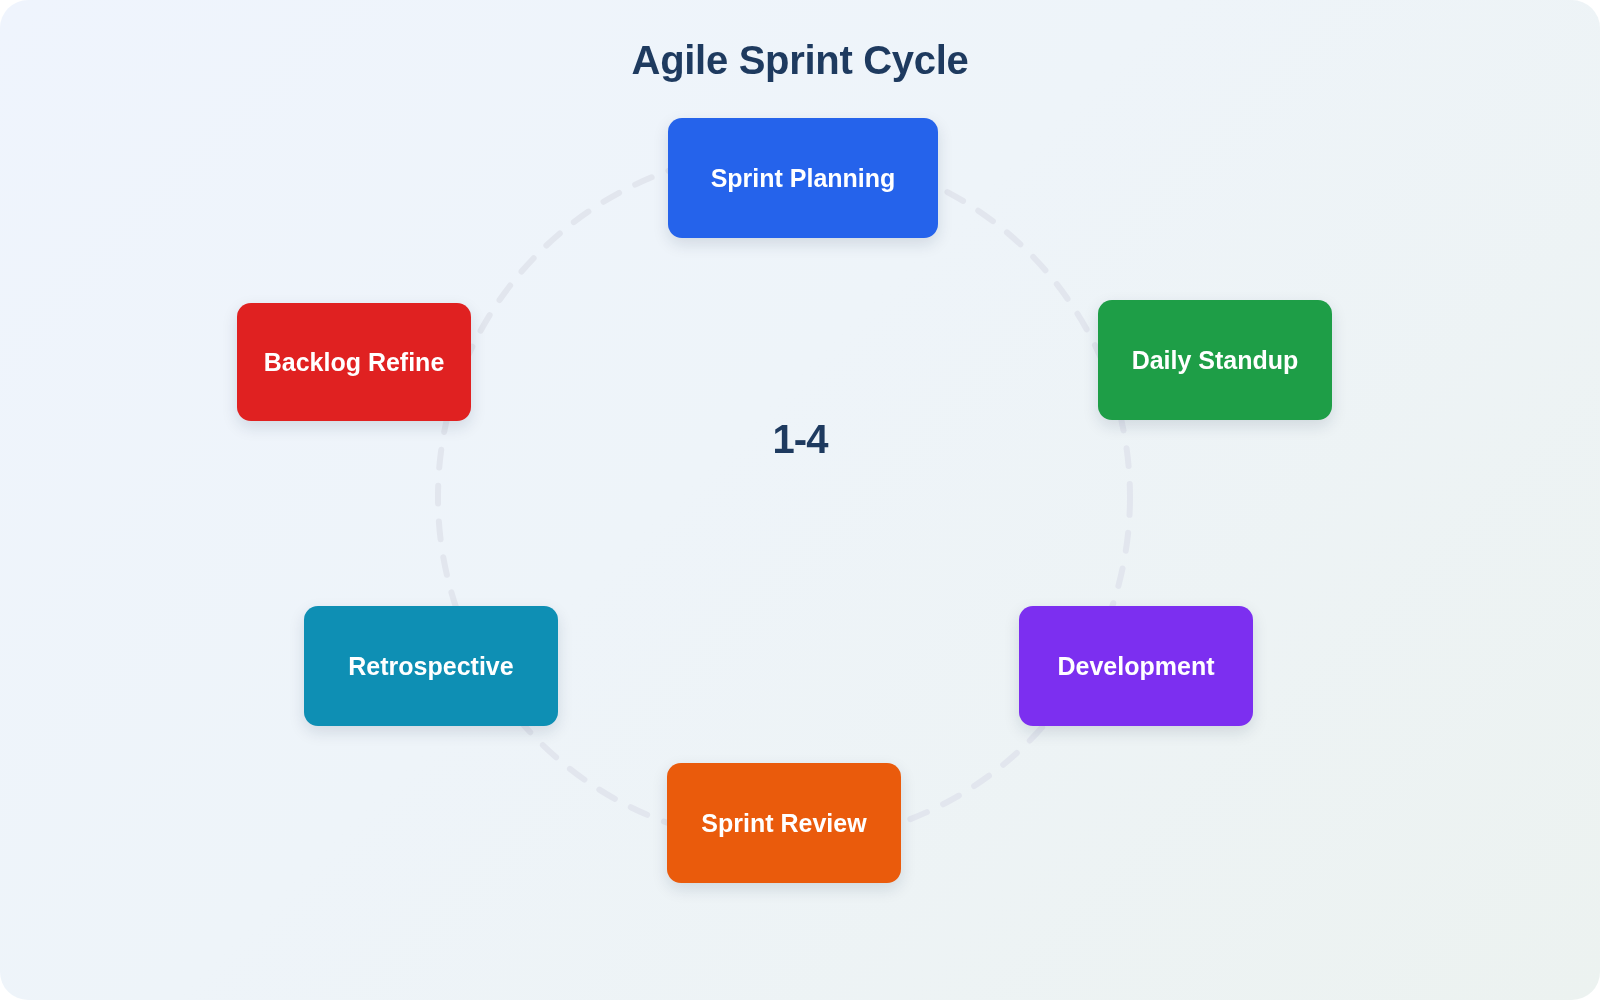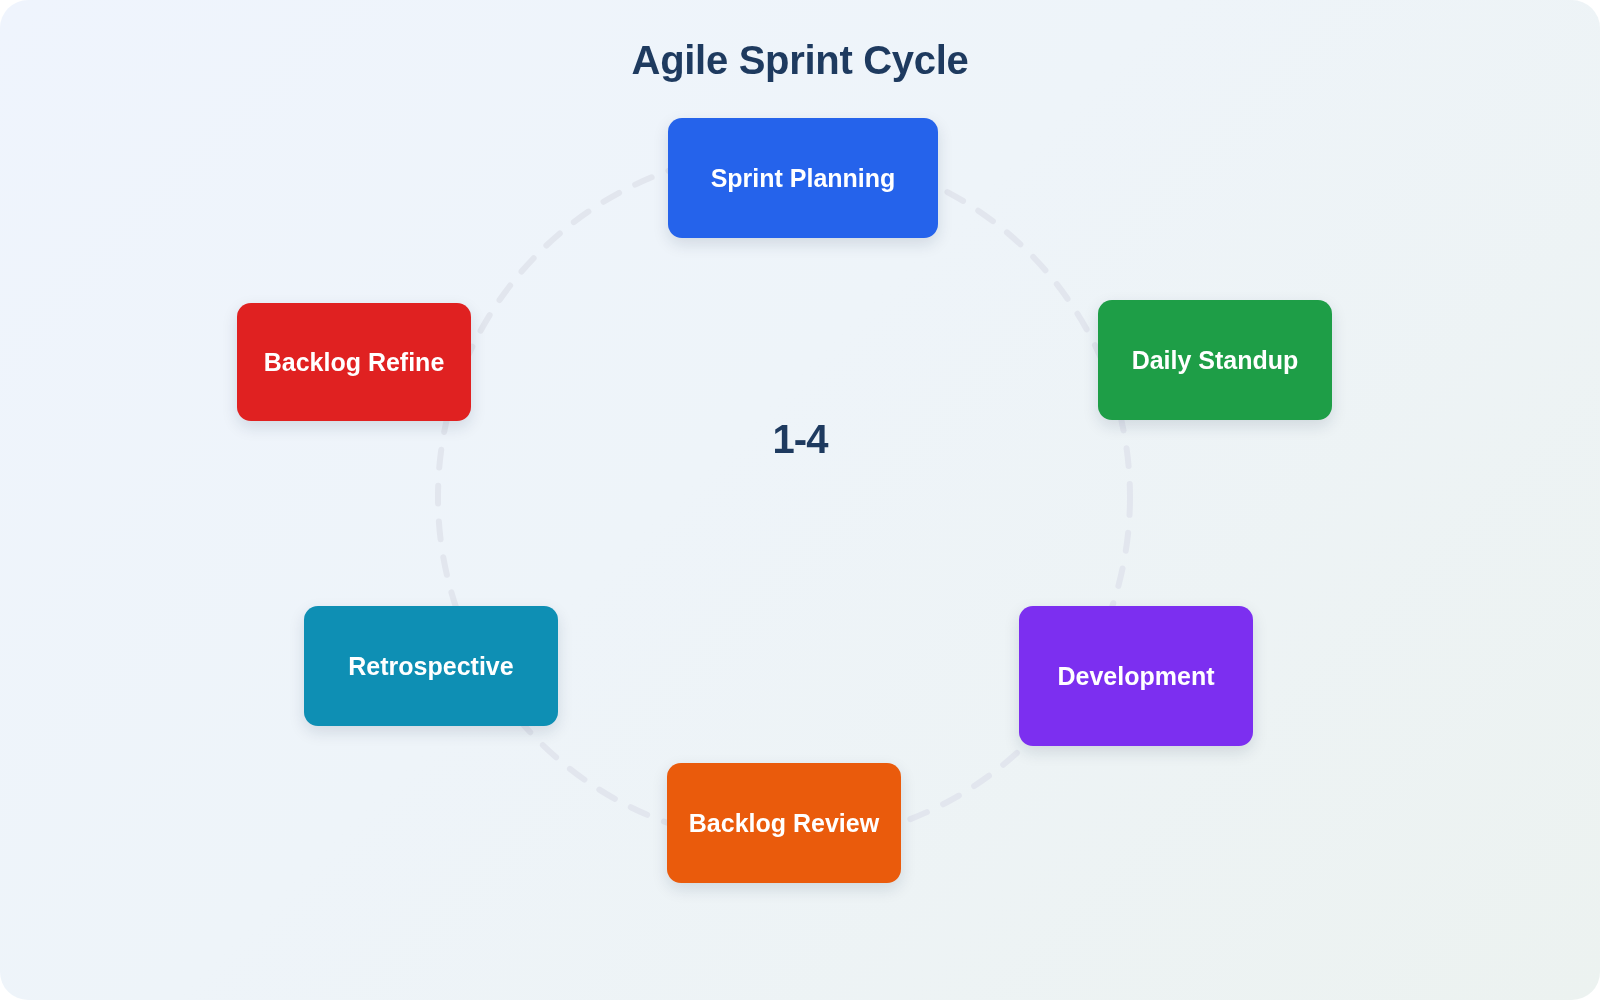--- a/index.html
+++ b/index.html
@@ -76,21 +76,21 @@
     text-align: center;
     box-shadow: 0 6px 16px rgba(15, 35, 70, 0.13);
     box-sizing: border-box;
     padding: 0 14px;
     user-select: none;
   }
   .node-label { pointer-events: none; }
 
   .n-planning   { left: 668px;  top: 118px; width: 270px; height: 120px; background: #2563eb; text-align: right; }
   .n-standup    { left: 1098px; top: 284px; width: 234px; height: 120px; background: #1e9e47; margin-top: 16px; }
-  .n-development{ left: 1019px; top: 606px; width: 234px; height: 140px; background: #7c2ff0; }
+  .n-development{ left: 1019px; top: 606px; width: 234px; height: 120px; background: #7c2ff0; }
   .n-review     { left: 667px;  top: 763px; width: 234px; height: 120px; background: #ea5b0c; }
   .n-retro      { left: 304px;  top: 606px; width: 254px; height: 120px; background: #0e8fb4; }
   .n-backlog    { left: 237px;  top: 303px; width: 234px; height: 118px; background: #e02121; }
 </style>
 </head>
 <body>
 
 <div id="canvas" style="background: linear-gradient(135deg, rgb(239, 244, 253) 0%, rgb(238, 244, 249) 45%, rgb(236, 242, 240) 100%);">
 
   <div class="title" style="color: rgb(30, 58, 95);">Agile Sprint Cycle</div>
@@ -109,21 +109,21 @@
 
   <div class="node n-standup" style="background: rgb(30, 158, 71);">
     <span class="node-label">Daily Standup</span>
   </div>
 
   <div class="node n-development" style="background: rgb(124, 47, 240);">
     <span class="node-label">Development</span>
   </div>
 
   <div class="node n-review" style="background: rgb(234, 91, 12);">
-    <span class="node-label">Backlog Review</span>
+    <span class="node-label">Sprint Review</span>
   </div>
 
   <div class="node n-backlog" style="background: rgb(224, 33, 33);">
     <span class="node-label">Backlog Refine</span>
   </div>
 
   <div class="node n-retro" style="background: rgb(14, 143, 180);">
     <span class="node-label">Retrospective</span>
   </div>
 

